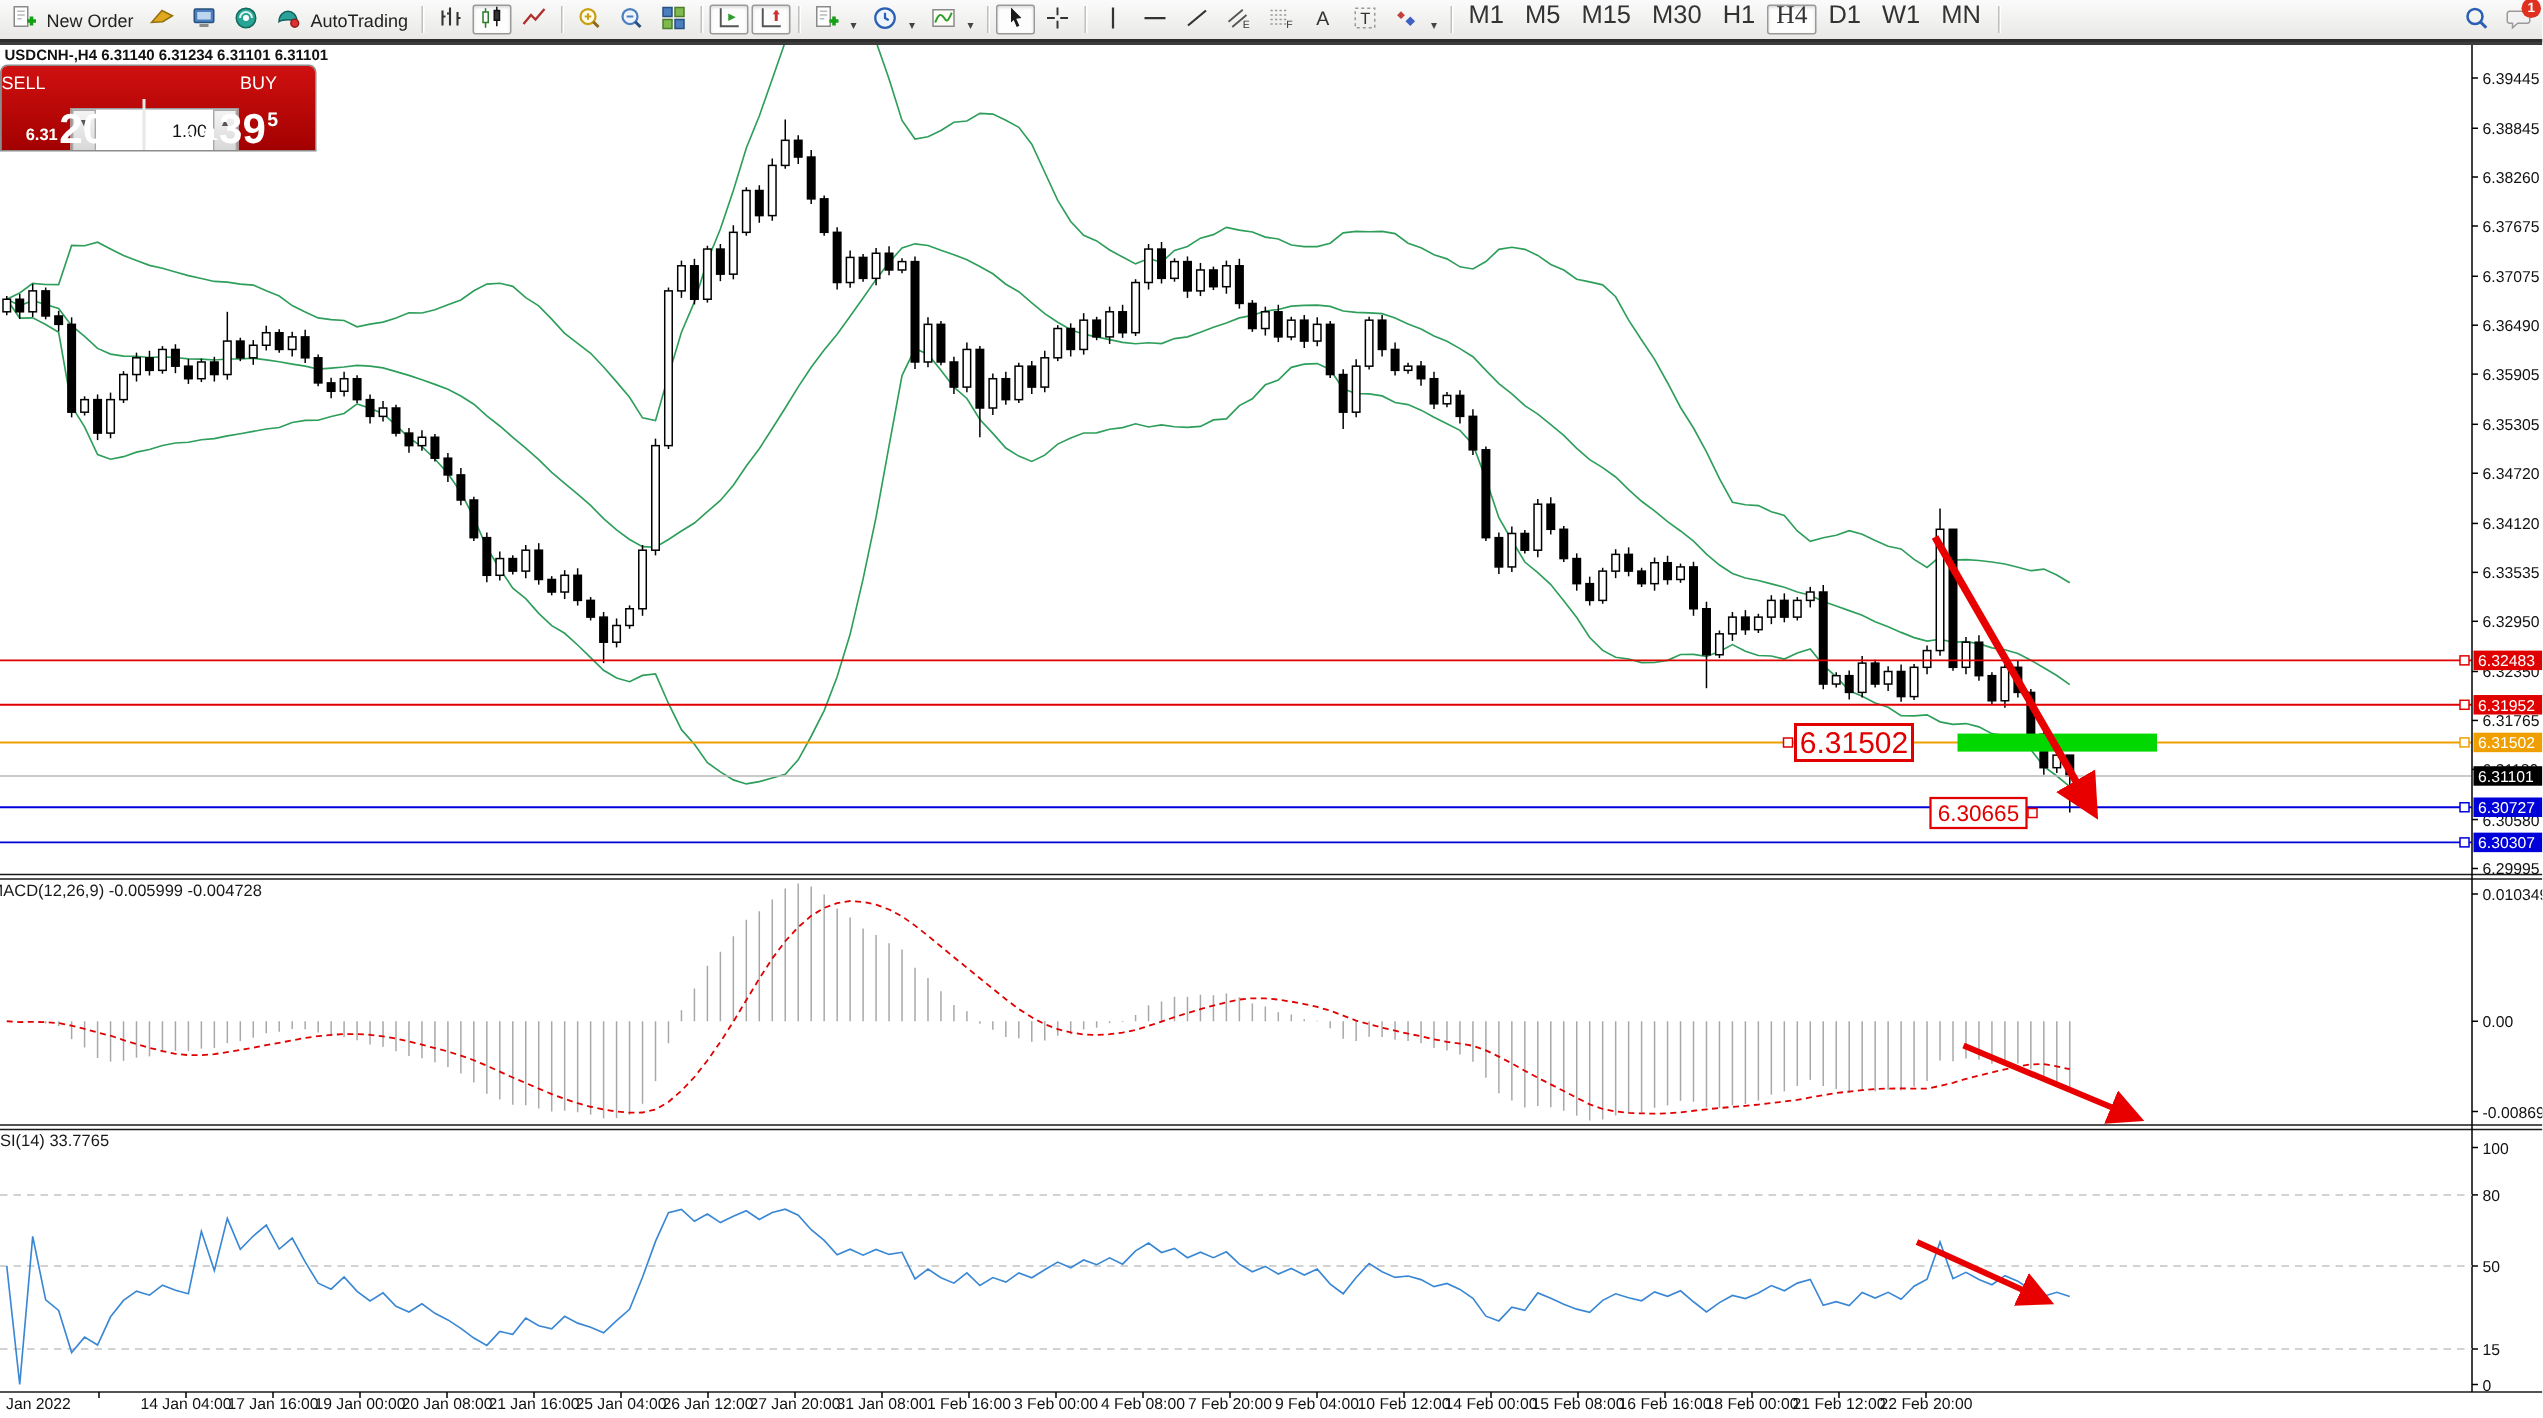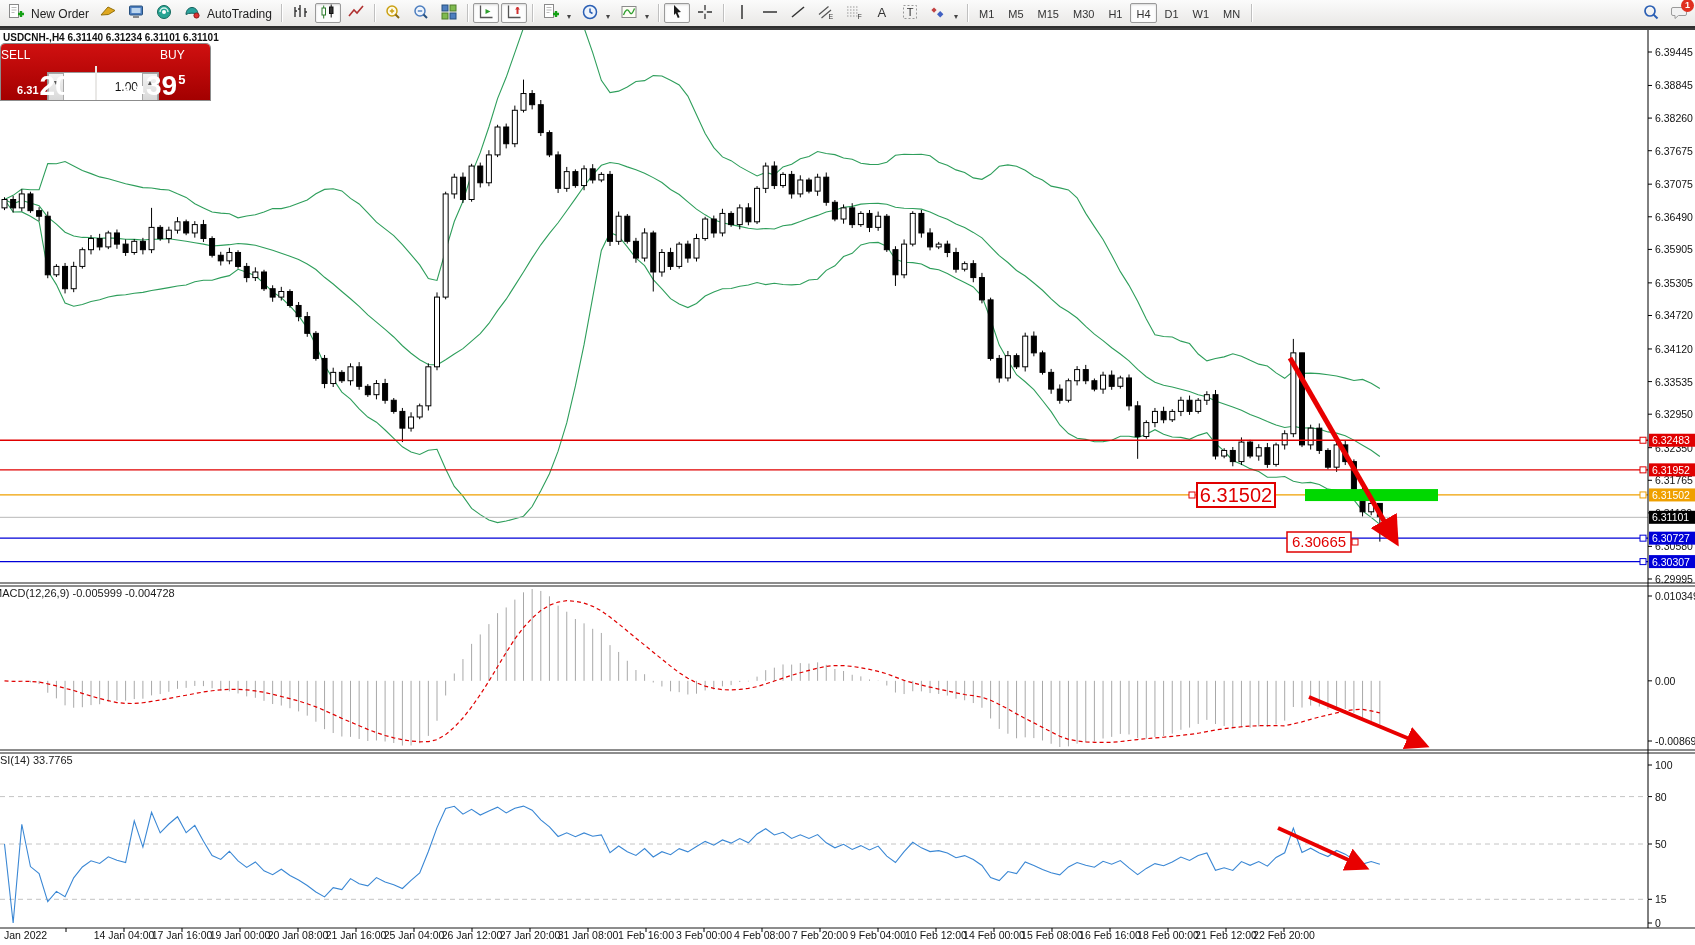--- a/index.html
+++ b/index.html
@@ -2,24 +2,24 @@
 <html><head>
 <meta charset="utf-8">
 <style>
   html,body{margin:0;padding:0;background:#fff;font-family:"Liberation Sans",sans-serif;}
   body{width:1695px;height:945px;overflow:hidden;position:relative;}
   
   .toolbar{height:26px;background:linear-gradient(180deg,#fbfbfb,#e9e8e6);border-bottom:2px solid #2e2e2e;
     display:flex;align-items:center;padding:0 2px;white-space:nowrap;}
   .tbtn{display:inline-flex;align-items:flex-end;gap:6px;padding:1px 3px;margin:0 1px;border:1px solid transparent;
     border-radius:2px;font-size:12px;color:#222;cursor:default;height:20px;box-sizing:border-box;}
-  .tbtn.active{background:#fdfdfd;border:1px solid #9a9a9a;box-shadow:inset 0 1px 2px rgba(0,0,0,.15);}
+  .tbtn.active{background:#fdfdfd;border:1px solid #9a9a9a;box-shadow:inset 0 1px 2px rgba(0,0,0,.15);font-family:Liberation Serif, serif;}
   .tbtn .caret{font-size:8px;color:#444;margin-left:1px;}
   .tbtn svg{display:block;}
-  .tf{font-size:11px;color:#333;padding:2px 5px;}
+  .tf{font-size:17px;color:#333;padding:2px 5px;}
   .sep{width:1px;height:18px;background:#c0c0c0;margin:0 4px;box-shadow:1px 0 0 #fff;}
   .spacer{flex:1;}
   .chatwrap{position:relative;}
   .badge{position:absolute;top:-4px;right:-6px;background:#e03020;color:#fff;border-radius:50%;
     width:13px;height:13px;font-size:9px;line-height:13px;text-align:center;font-weight:bold;}
   
   .chart-area{position:relative;width:1695px;height:917px;background:#fff;}
   .ohlc{position:absolute;left:3px;top:4px;font-size:10px;font-weight:bold;color:#111;z-index:5;}
   #chart-svg{position:absolute;left:0;top:0;}
   

